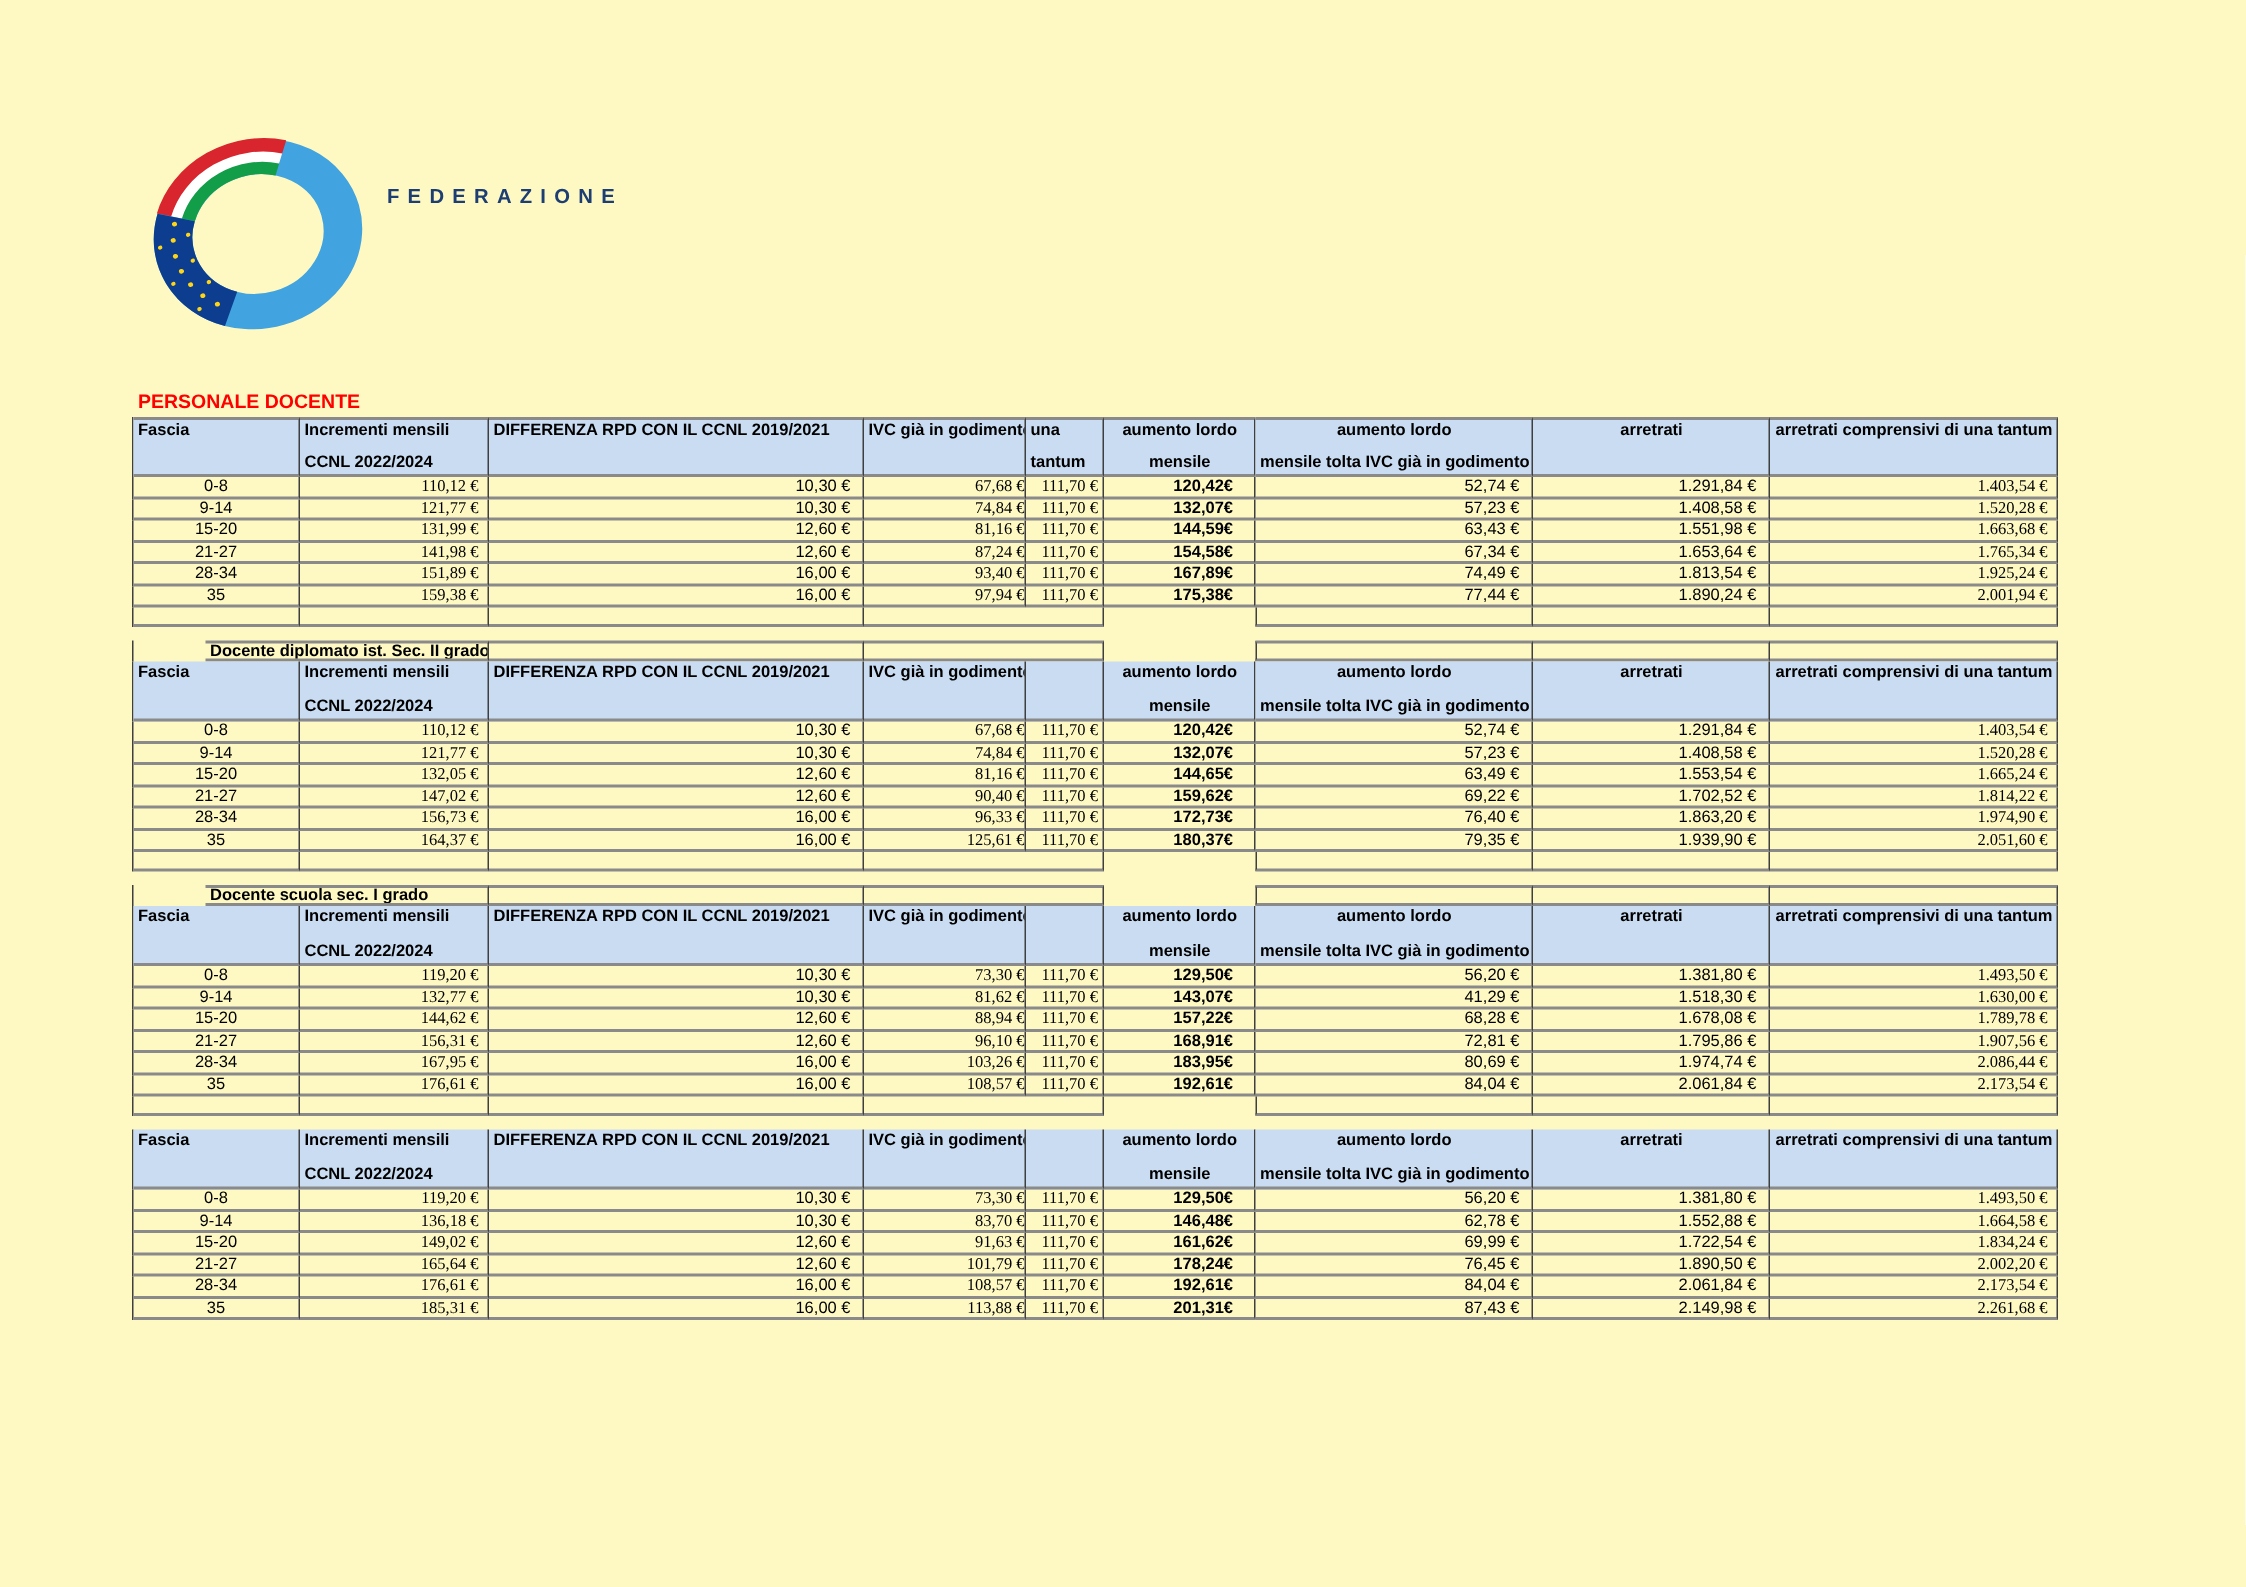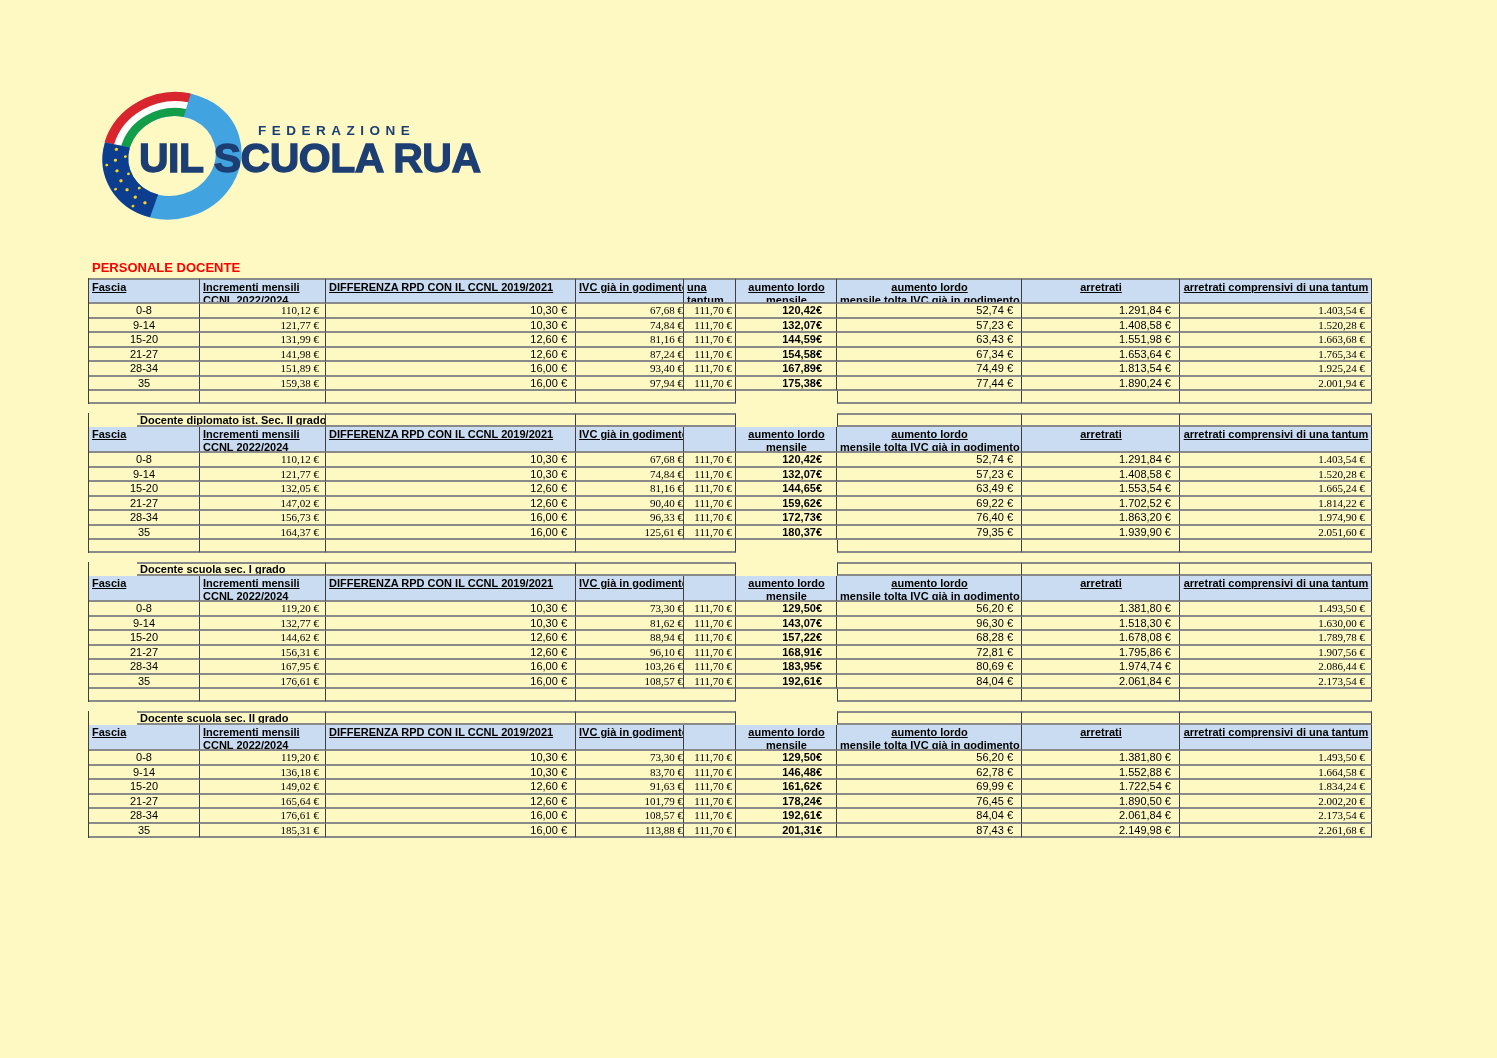--- a/index.html
+++ b/index.html
@@ -22,21 +22,21 @@
   
   :root{--vline:#3f3f3f;--hline:#8a8a8a;--header-bg:#c9dcf1;--heading-red:#ff0000;--logo-navy:#1c3e73;}
   .sheet{position:absolute;left:88px;top:278px;width:1283px;}
   .trow{display:grid;grid-template-columns:111px 126px 250px 108px 52px 101px 185px 158px 192px;
         border-left:1px solid var(--vline);width:1283px;box-sizing:border-box;}
   .tcell{box-sizing:border-box;border-right:1px solid var(--vline);overflow:hidden;
          display:flex;align-items:center;min-width:0;}
   .gap-row{height:9px;}
 
   
-  .header-row{height:26px;text-decoration:underline;}
+  .header-row{height:40px;}
   .header-row .tcell{background:var(--header-bg);border-bottom:2px solid var(--hline);
       flex-direction:column;justify-content:space-between;align-items:stretch;
       font-weight:bold;font-size:11px;color:#000;padding:1px 2px 1px 3px;line-height:13px;}
   .header-row.first .tcell{border-top:2px solid var(--hline);}
   .header-row .hl{text-align:left;}
   .header-row .hc{text-align:center;}
   .hline1,.hline2{white-space:nowrap;}
 
   
   .data-row{height:14.5px;}
@@ -90,21 +90,20 @@
           <circle cx="-44.9" cy="-13.7" r="1.5"></circle>
             <circle cx="-46.7" cy="5.7" r="1.5"></circle>
           <circle cx="-40.3" cy="24.2" r="1.5"></circle>
           <circle cx="-65.2" cy="-10.3" r="1.5"></circle>
             <circle cx="-63.4" cy="18.2" r="1.5"></circle>
           <circle cx="-51.3" cy="41.5" r="1.5"></circle>
         </g>
       </g>
     </svg>
     <div class="logo-federation">FEDERAZIONE</div>
-    <div class="logo-brand">UIL SCUOLA RUA</div>
   </div>
 
   <div class="heading">PERSONALE DOCENTE</div>
 
   <div class="sheet" id="tables">
       <div class="trow header-row first">
         <div class="tcell h hl c1">
           <div class="hline1">Fascia</div>
         </div>
         <div class="tcell h hl c2">
@@ -383,21 +382,21 @@
         <div class="tcell c8">1.381,80 €</div>
         <div class="tcell c9">1.493,50 €</div>
       </div>
       <div class="trow data-row">
         <div class="tcell c1">9-14</div>
         <div class="tcell c2">132,77 €</div>
         <div class="tcell c3">10,30 €</div>
         <div class="tcell c4">81,62 €</div>
         <div class="tcell c5">111,70 €</div>
         <div class="tcell c6">143,07€</div>
-        <div class="tcell c7">96,30 €</div>
+        <div class="tcell c7">41,29 €</div>
         <div class="tcell c8">1.518,30 €</div>
         <div class="tcell c9">1.630,00 €</div>
       </div>
       <div class="trow data-row">
         <div class="tcell c1">15-20</div>
         <div class="tcell c2">144,62 €</div>
         <div class="tcell c3">12,60 €</div>
         <div class="tcell c4">88,94 €</div>
         <div class="tcell c5">111,70 €</div>
         <div class="tcell c6">157,22€</div>
@@ -442,29 +441,20 @@
         <div class="tcell c1"></div>
         <div class="tcell c2"></div>
         <div class="tcell c3"></div>
         <div class="tcell span45"></div>
         <div class="tcell c6 nb"></div>
         <div class="tcell c7"></div>
         <div class="tcell c8"></div>
         <div class="tcell c9"></div>
       </div>
       <div class="gap-row"></div>
-      <div class="trow title-row">
-        <div class="tcell span12 title-cell">Docente scuola sec. II grado</div>
-        <div class="tcell c3"></div>
-        <div class="tcell span45"></div>
-        <div class="tcell c6 nb"></div>
-        <div class="tcell c7"></div>
-        <div class="tcell c8"></div>
-        <div class="tcell c9"></div>
-      </div>
       <div class="trow header-row">
         <div class="tcell h hl c1">
           <div class="hline1">Fascia</div>
         </div>
         <div class="tcell h hl c2">
           <div class="hline1">Incrementi mensili</div>
           <div class="hline2">CCNL 2022/2024</div>
         </div>
         <div class="tcell h hl c3">
           <div class="hline1">DIFFERENZA RPD CON IL CCNL 2019/2021</div>

